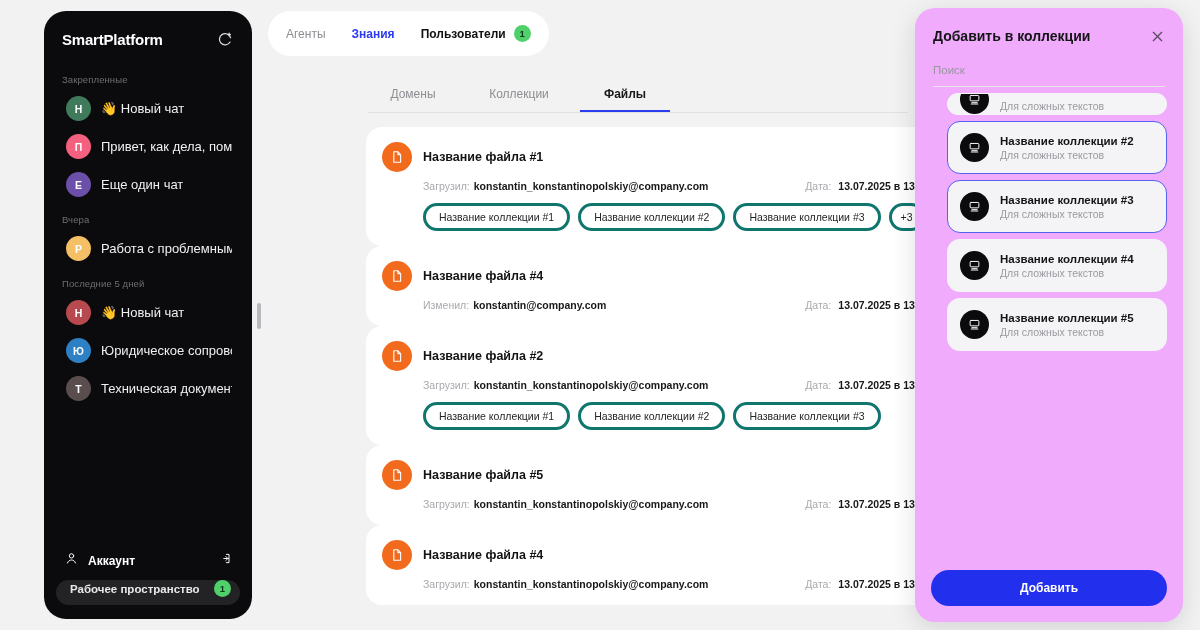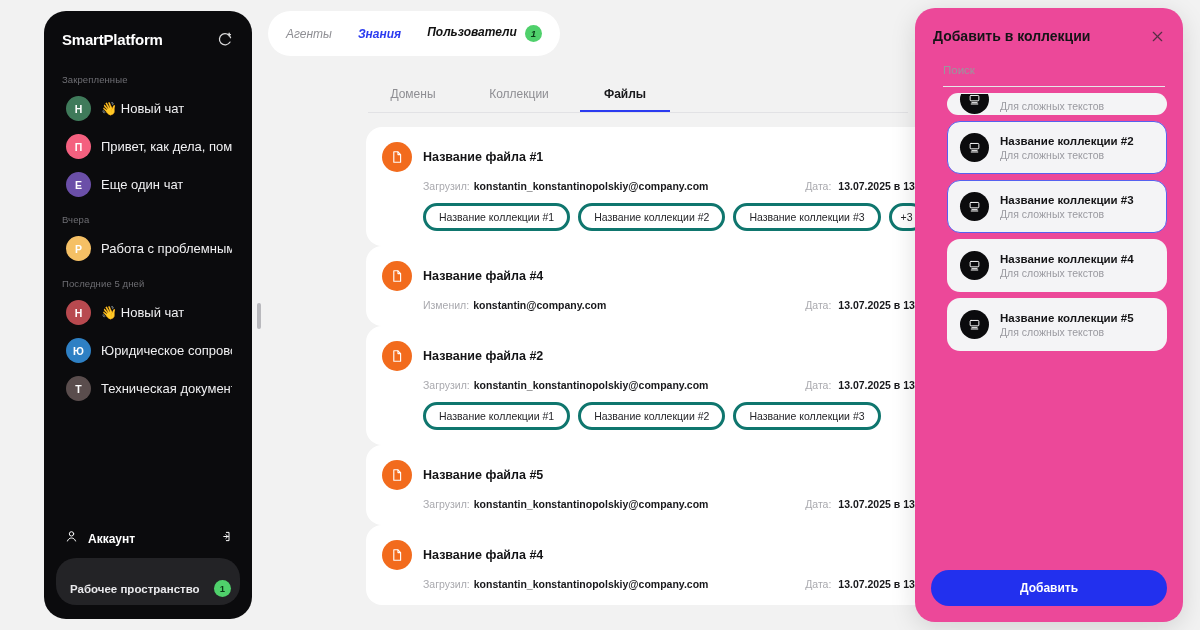--- a/index.html
+++ b/index.html
@@ -56,21 +56,21 @@
   }
   .sb-foot { padding: 0 12px 14px 12px; }
   .sb-account {
     display: flex; align-items: center; gap: 9px;
     padding: 8px 8px 10px 8px; cursor: pointer;
   }
   .sb-account .acc-name { color: #fff; font-size: 12px; font-weight: bold; flex: 1; }
   .sb-ws {
     display: flex; align-items: center; justify-content: space-between;
     background: #232326; border-radius: 20px;
-    padding: 22px 9px 8px 14px; cursor: pointer;
+    padding: 0 9px 8px 14px; cursor: pointer;
   }
   .sb-ws-label { color: #e9e9ec; font-size: 11.5px; font-weight: 600; }
   .badge-green {
     width: 17px; height: 17px; border-radius: 50%;
     background: #4fd06b; color: #0b3a17;
     font-size: 9.5px; font-weight: bold;
     display: flex; align-items: center; justify-content: center;
   }
 
   
@@ -83,21 +83,21 @@
   
   .main { position: absolute; left: 268px; top: 11px; right: 0; bottom: 0; }
   .top-tabs {
     position: absolute; left: 0; top: 0;
     background: #fff; border-radius: 26px;
     height: 45px; padding: 0 18px;
     display: flex; align-items: center; gap: 26px;
   }
   .top-tab {
     font-size: 12px; color: #8e8e93; cursor: pointer; white-space: nowrap;
-    display: flex; align-items: flex-start; gap: 8px; font-style: italic;
+    display: flex; align-items: center; gap: 8px;
   }
   .top-tab.active-blue { color: #2b3bf0; font-weight: bold; }
   .top-tab.active-dark { color: #111; font-weight: bold; }
 
   .sub-tabs {
     position: absolute; left: 100px; top: 70px; width: 540px;
     display: flex; gap: 0; border-bottom: 1px solid #e2e2e5;
   }
   .sub-tab {
     font-size: 12px; color: #8e8e93; cursor: pointer;
@@ -138,33 +138,33 @@
     border: 3px solid #0f766e; border-radius: 16px;
     padding: 5px 13px; font-size: 10.5px; color: #26262a;
     cursor: pointer; white-space: nowrap;
   }
   .chip.more { padding: 5px 9px; }
 
   
   .modal {
     position: absolute; right: 17px; top: 8px;
     width: 268px; height: 614px;
-    background: #ec4899; border-radius: 20px;
+    background: #f0abfc; border-radius: 20px;
     box-shadow: 0 6px 26px rgba(0,0,0,.13);
     display: flex; flex-direction: column;
     overflow: hidden;
   }
   .m-head {
     display: flex; align-items: center; justify-content: space-between;
     padding: 20px 18px 6px 18px;
   }
   .m-title { font-size: 14px; font-weight: bold; color: #141416; }
   .m-close { cursor: pointer; width: 15px; height: 15px; opacity: .75; }
   .m-search {
-    margin: 10px 18px 0 28px; padding-bottom: 8px;
+    margin: 10px 18px 0 18px; padding-bottom: 8px;
     border-bottom: 1px solid #e6e6e9;
   }
   .m-search input {
     border: 0; outline: 0; width: 100%;
     font-size: 11.5px; color: #1b1b1e;
     font-family: "Liberation Sans", sans-serif;
     background: transparent;
   }
   .m-search input::placeholder { color: #98989d; }
   .m-list {

